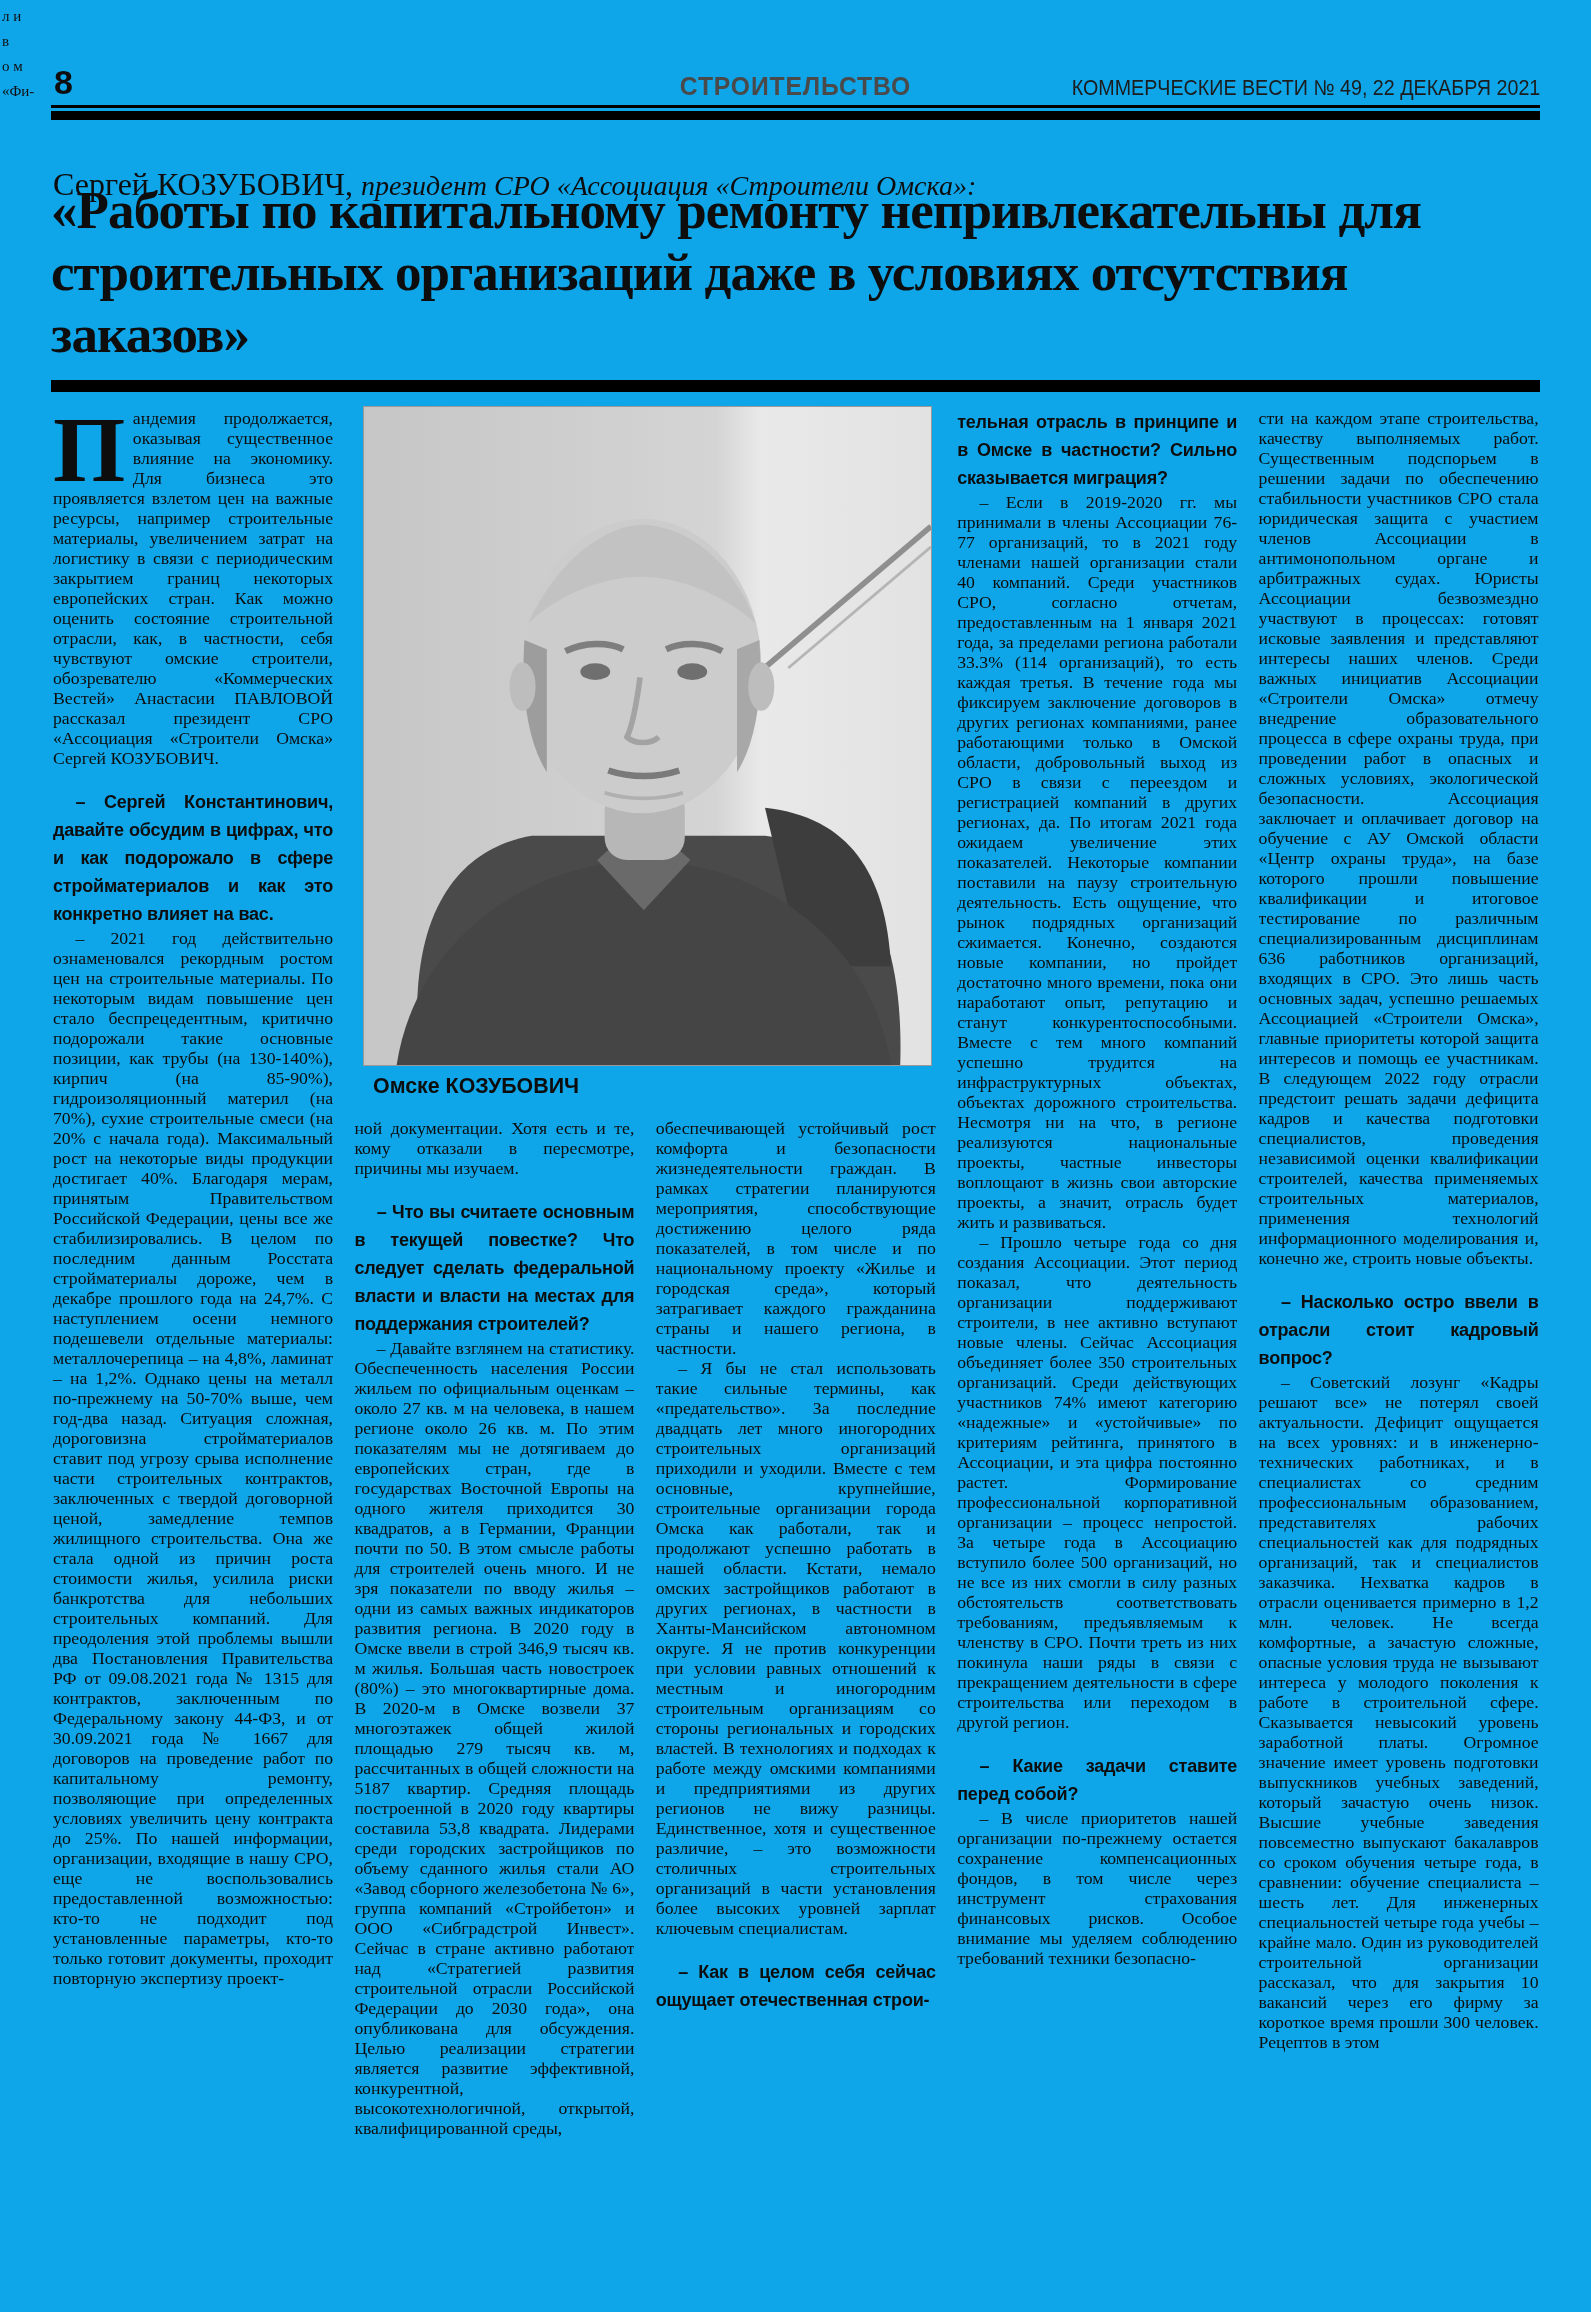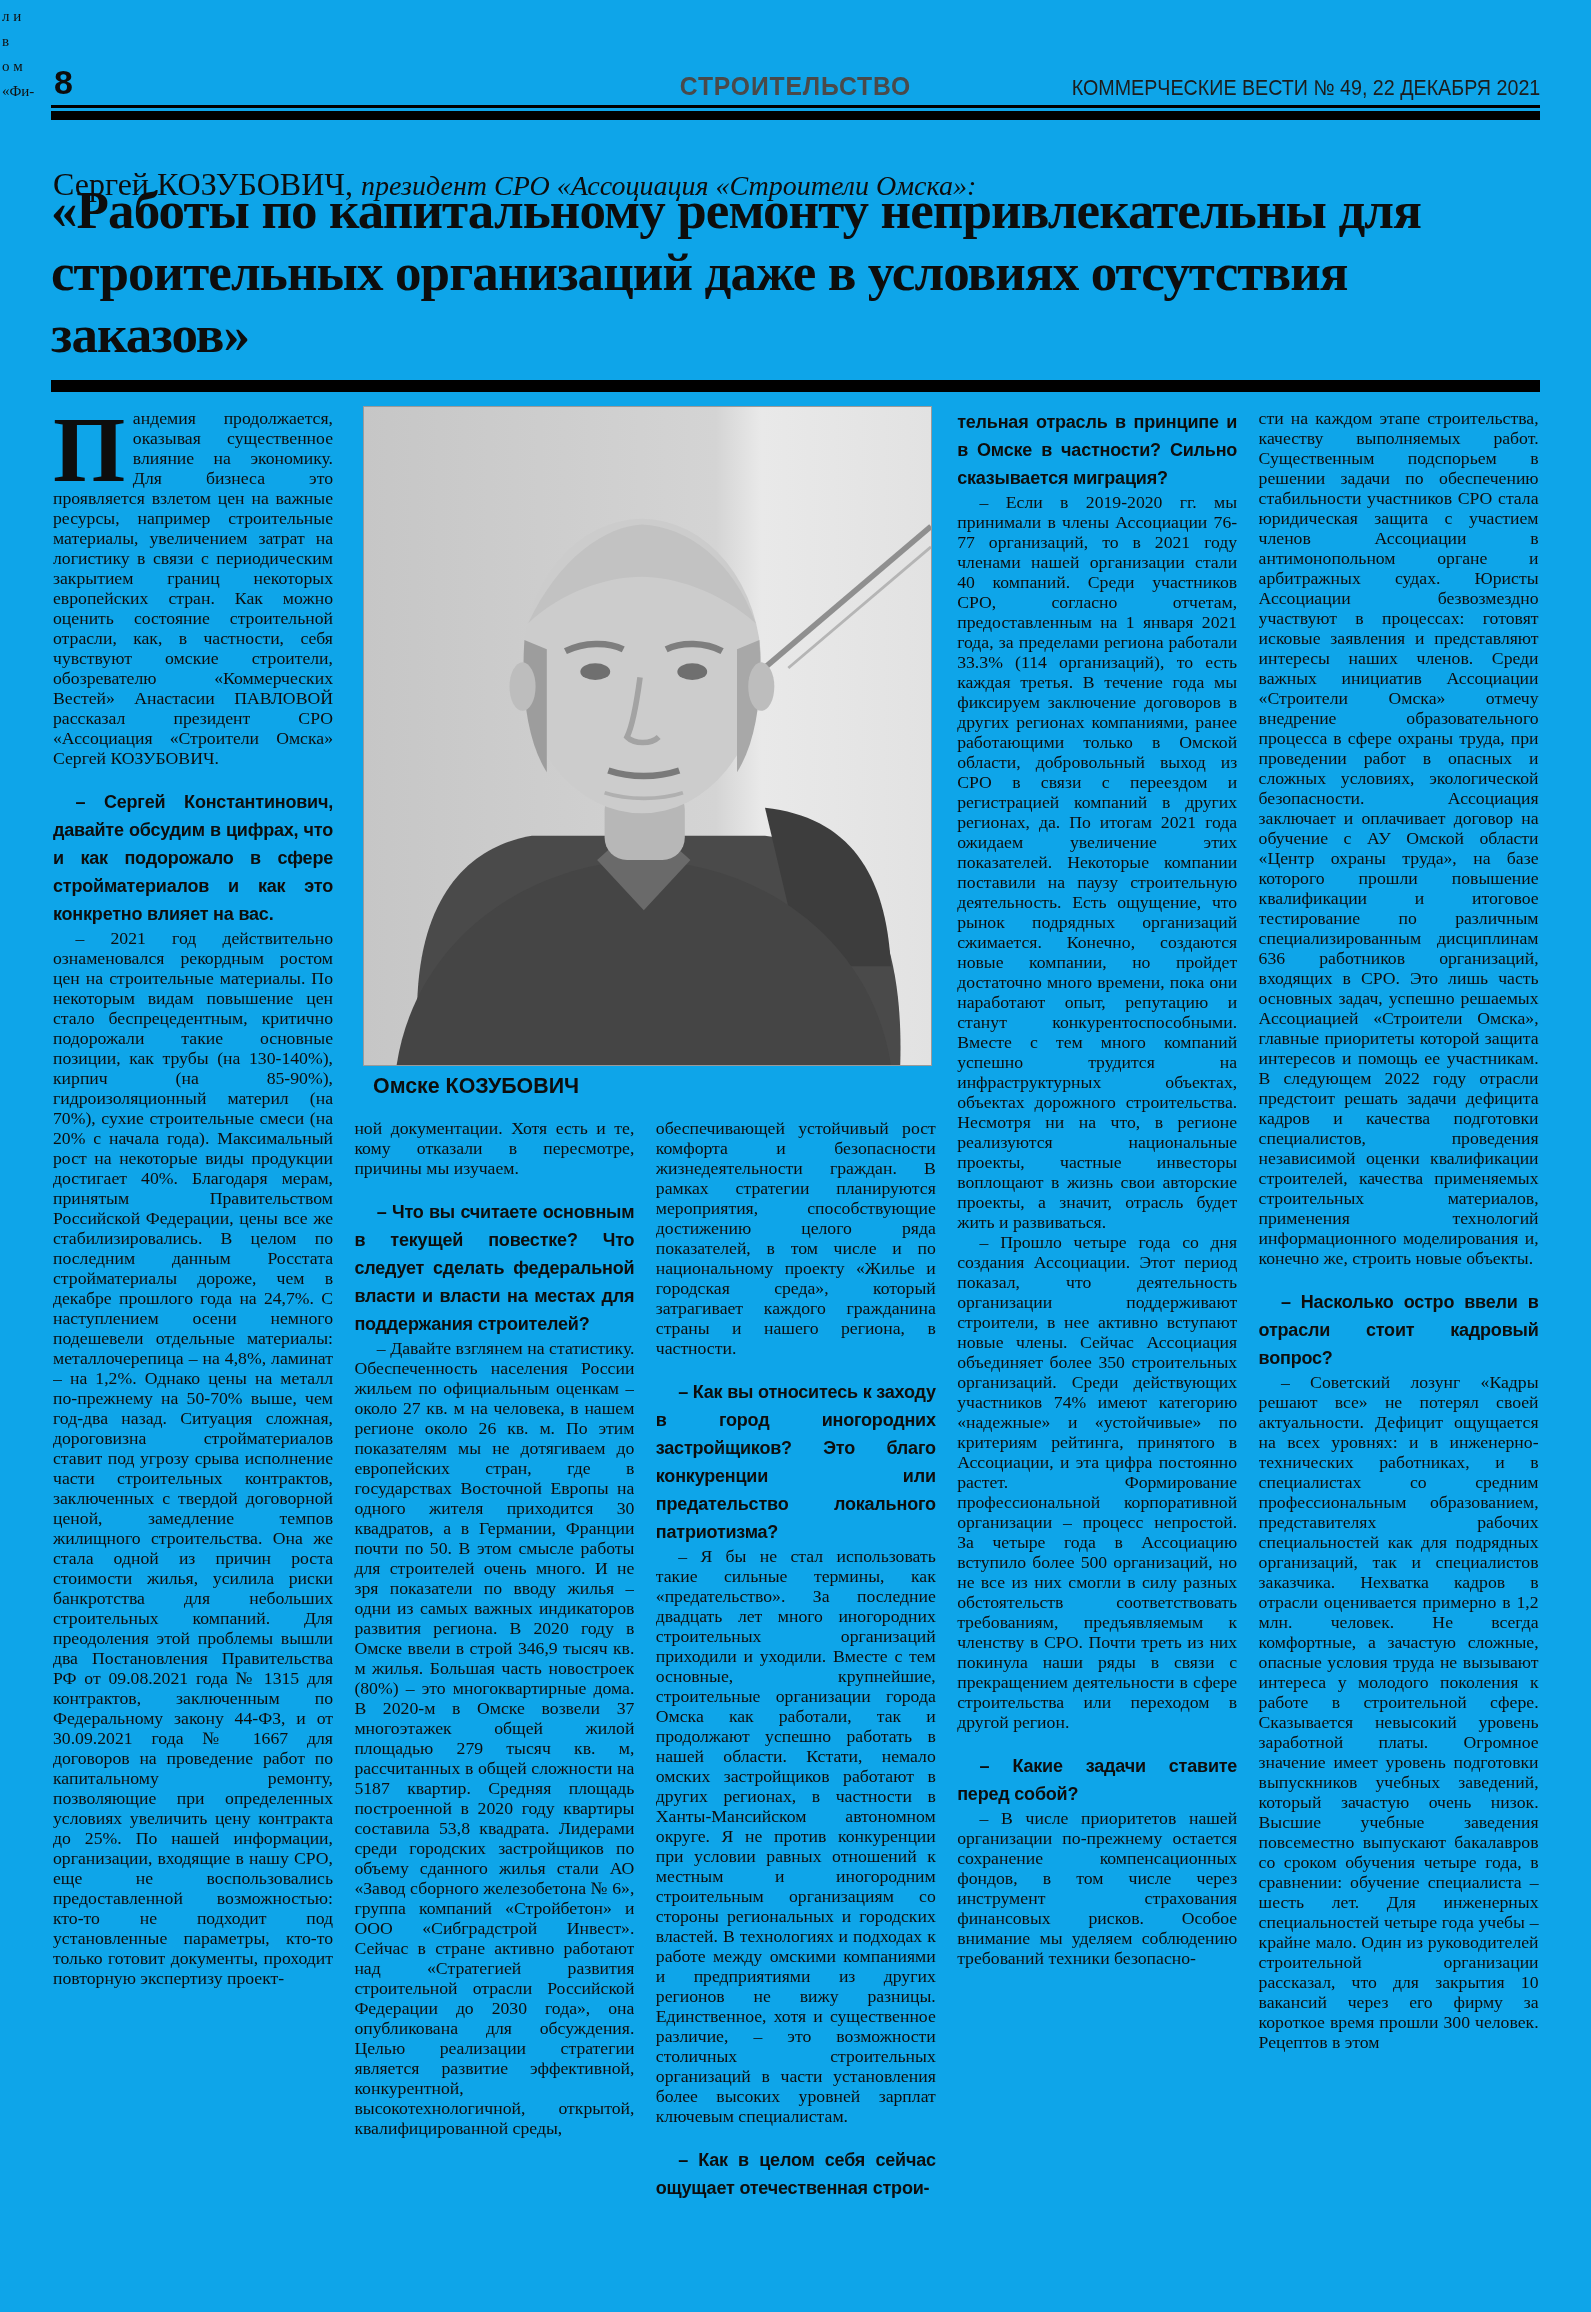--- a/index.html
+++ b/index.html
@@ -119,21 +119,20 @@
       </div>
     <div class="col">
         <div class="photo-spacer"></div>
         <p class="p">ной документации. Хотя есть и те, кому отказали в пересмотре, причины мы изучаем.</p>
         <p class="q">– Что вы считаете основным в текущей повестке? Что следует сделать федеральной власти и власти на местах для поддержания строителей?</p>
         <p class="a">– Давайте взглянем на статистику. Обеспеченность населения России жильем по официальным оценкам – около 27 кв. м на человека, в нашем регионе около 26 кв. м. По этим показателям мы не дотягиваем до европейских стран, где в государствах Восточной Европы на одного жителя приходится 30 квадратов, а в Германии, Франции почти по 50. В этом смысле работы для строителей очень много. И не зря показатели по вводу жилья – одни из самых важных индикаторов развития региона. В 2020 году в Омске ввели в строй 346,9 тысяч кв. м жилья. Большая часть новостроек (80%) – это многоквартирные дома. В 2020-м в Омске возвели 37 многоэтажек общей жилой площадью 279 тысяч кв. м, рассчитанных в общей сложности на 5187 квартир. Средняя площадь построенной в 2020 году квартиры составила 53,8 квадрата. Лидерами среди городских застройщиков по объему сданного жилья стали АО «Завод сборного железобетона № 6», группа компаний «Стройбетон» и ООО «Сибградстрой Инвест». Сейчас в стране активно работают над «Стратегией развития строительной отрасли Российской Федерации до 2030 года», она опубликована для обсуждения. Целью реализации стратегии является развитие эффективной, конкурентной, высокотехнологичной, открытой, квалифицированной среды,</p>
       </div>
     <div class="col">
         <div class="photo-spacer"></div>
         <p class="p">обеспечивающей устойчивый рост комфорта и безопасности жизнедеятельности граждан. В рамках стратегии планируются мероприятия, способствующие достижению целого ряда показателей, в том числе и по национальному проекту «Жилье и городская среда», который затрагивает каждого гражданина страны и нашего региона, в частности.</p>
-        <p class="q">– Как вы относитесь к заходу в город иногородних застройщиков? Это благо конкуренции или предательство локального патриотизма?</p>
         <p class="a">– Я бы не стал использовать такие сильные термины, как «предательство». За последние двадцать лет много иногородних строительных организаций приходили и уходили. Вместе с тем основные, крупнейшие, строительные организации города Омска как работали, так и продолжают успешно работать в нашей области. Кстати, немало омских застройщиков работают в других регионах, в частности в Ханты-Мансийском автономном округе. Я не против конкуренции при условии равных отношений к местным и иногородним строительным организациям со стороны региональных и городских властей. В технологиях и подходах к работе между омскими компаниями и предприятиями из других регионов не вижу разницы. Единственное, хотя и существенное различие, – это возможности столичных строительных организаций в части установления более высоких уровней зарплат ключевым специалистам.</p>
         <p class="q">– Как в целом себя сейчас ощущает отечественная строи-</p>
       </div>
     <div class="col">
         <p class="qc">тельная отрасль в принципе и в Омске в частности? Сильно сказывается миграция?</p>
         <p class="a">– Если в 2019-2020 гг. мы принимали в члены Ассоциации 76-77 организаций, то в 2021 году членами нашей организации стали 40 компаний. Среди участников СРО, согласно отчетам, предоставленным на 1 января 2021 года, за пределами региона работали 33.3% (114 организаций), то есть каждая третья. В течение года мы фиксируем заключение договоров в других регионах компаниями, ранее работающими только в Омской области, добровольный выход из СРО в связи с переездом и регистрацией компаний в других регионах, да. По итогам 2021 года ожидаем увеличение этих показателей. Некоторые компании поставили на паузу строительную деятельность. Есть ощущение, что рынок подрядных организаций сжимается. Конечно, создаются новые компании, но пройдет достаточно много времени, пока они наработают опыт, репутацию и станут конкурентоспособными. Вместе с тем много компаний успешно трудится на инфраструктурных объектах, объектах дорожного строительства. Несмотря ни на что, в регионе реализуются национальные проекты, частные инвесторы воплощают в жизнь свои авторские проекты, а значит, отрасль будет жить и развиваться.</p>
         <p class="a">– Прошло четыре года со дня создания Ассоциации. Этот период показал, что деятельность организации поддерживают строители, в нее активно вступают новые члены. Сейчас Ассоциация объединяет более 350 строительных организаций. Среди действующих участников 74% имеют категорию «надежные» и «устойчивые» по критериям рейтинга, принятого в Ассоциации, и эта цифра постоянно растет. Формирование профессиональной корпоративной организации – процесс непростой. За четыре года в Ассоциацию вступило более 500 организаций, но не все из них смогли в силу разных обстоятельств соответствовать требованиям, предъявляемым к членству в СРО. Почти треть из них покинула наши ряды в связи с прекращением деятельности в сфере строительства или переходом в другой регион.</p>
         <p class="q">– Какие задачи ставите перед собой?</p>
         <p class="a">– В числе приоритетов нашей организации по-прежнему остается сохранение компенсационных фондов, в том числе через инструмент страхования финансовых рисков. Особое внимание мы уделяем соблюдению требований техники безопасно-</p>
       </div>

